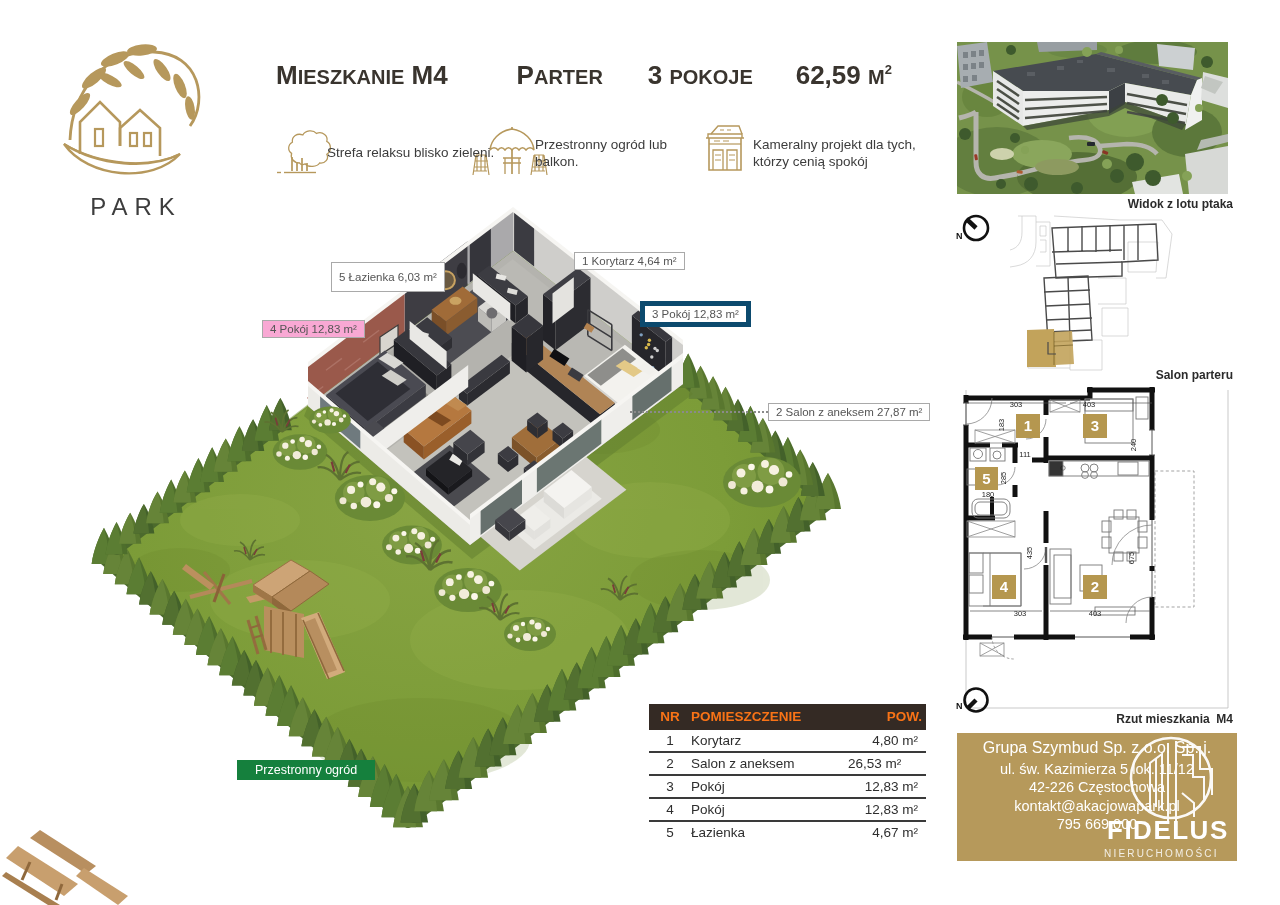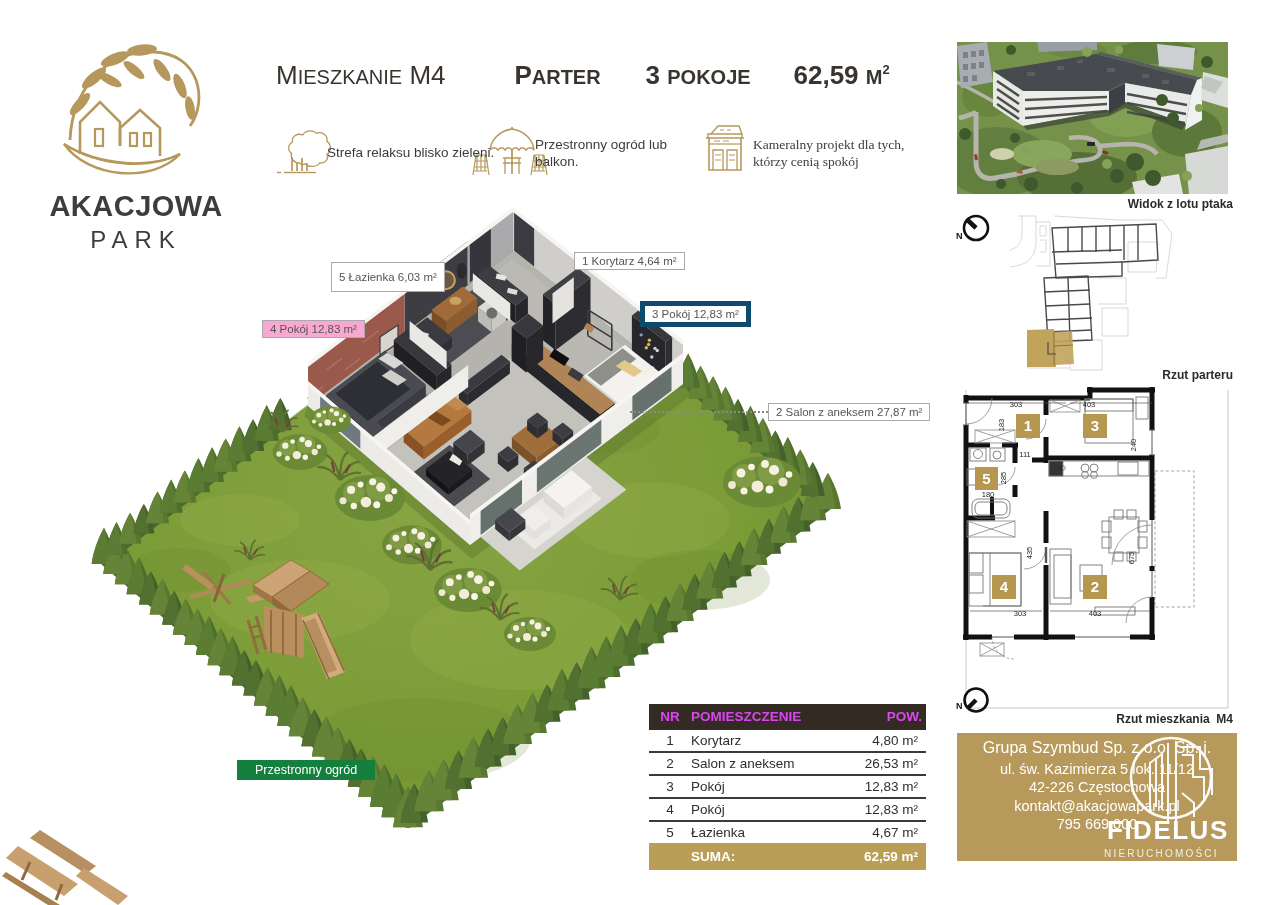--- a/index.html
+++ b/index.html
@@ -434,26 +434,25 @@
   <path d="M62,116 L62,98 L82,80 L102,98 L102,126"></path>
   <rect x="72" y="103" width="7" height="13" stroke-width="2.2"></rect>
   <rect x="86" y="103" width="7" height="13" stroke-width="2.2"></rect>
 
   <path d="M6,114 C30,148 94,154 122,124 C92,140 40,136 6,114 Z" stroke-width="2.4"></path>
   <path d="M6,114 C44,136 92,138 122,124" stroke-width="1.5"></path>
 </g>
 </svg>
 
 <div class="abs" style="left:0px;top:190px;width:272px;text-align:center;color:#3d3d3d;">
-  <div style="font-size:29px;font-weight:bold;letter-spacing:0.5px;">AKACJOWA</div>
   <div style="font-size:24px;letter-spacing:7px;margin-top:3px;">PARK</div>
 </div>
 
 <div class="abs" style="left:276px;top:60px;width:660px;color:#39342e;white-space:nowrap;">
-  <span style="font-size:26px;font-weight:normal;margin-top:42px;">M<span style="font-size:20px;">IESZKANIE</span> M4</span>
+  <span style="font-size:26px;font-weight:bold;margin-top:42px;">M<span style="font-size:20px;">IESZKANIE</span> M4</span>
   <span style="display:inline-block;width:60px;"></span>
   <span style="font-size:26px;font-weight:bold;">P<span style="font-size:20px;">ARTER</span></span>
   <span style="display:inline-block;width:36px;"></span>
   <span style="font-size:26px;font-weight:bold;">3 <span style="font-size:20px;">POKOJE</span></span>
   <span style="display:inline-block;width:34px;"></span>
   <span style="font-size:26px;font-weight:bold;">62,59 <span style="font-size:20px;">M</span><sup style="font-size:13px;">2</sup></span>
 </div>
 
 <svg id="icons" class="abs" style="left:256px;top:115px" width="520" height="70" viewBox="0 0 520 70">
 <g fill="none" stroke="#b6985c" stroke-width="1.6">
@@ -485,71 +484,66 @@
     <path d="M9,31 L15,31 M23,31 L29,31 M9,36 L15,36 M23,36 L29,36" stroke-width="1"></path>
     <path d="M14,6 L18,6 M21,6 L25,6" stroke-width="1.1"></path>
   </g>
 </g>
 </svg>
 
 <div class="abs" style="left:327px;top:145px;font-size:13.5px;color:#3c3c3c;">Strefa relaksu blisko zieleni.</div>
 
 <div class="abs" style="left:535px;top:136px;font-size:13.5px;color:#3c3c3c;line-height:17px;">Przestronny ogród lub<br>balkon.</div>
 
-<div class="abs" style="left:753px;top:136px;font-size:13.5px;color:#3c3c3c;line-height:17px;font-family:Liberation Serif, serif;">Kameralny projekt dla tych,<br>którzy cenią spokój</div>
+<div class="abs" style="left:753px;top:136px;font-size:13.5px;color:#3c3c3c;line-height:17px;">Kameralny projekt dla tych,<br>którzy cenią spokój</div>
 
 <div class="abs" style="left:331px;top:262px;border:1px solid #a9a9a9;background:#fff;padding:8px 7px;font-size:11.5px;color:#555;">5 Łazienka 6,03 m²</div>
 <div class="abs" style="left:574px;top:252px;border:1px solid #a9a9a9;background:#fff;padding:2px 7px;font-size:11.5px;color:#555;">1 Korytarz 4,64 m²</div>
 <div class="abs" style="left:640px;top:301px;border:5px solid #0c4a6e;background:#fff;padding:2px 7px;font-size:11.5px;color:#555;">3 Pokój 12,83 m²</div>
 <div class="abs" style="left:262px;top:320px;border:1px solid #a9a9a9;background:#f9a8d4;padding:2px 7px;font-size:11.5px;color:#555;">4 Pokój 12,83 m²</div>
 <div class="abs" style="left:768px;top:403px;border:1px solid #a9a9a9;background:#fff;padding:2px 7px;font-size:11.5px;color:#555;">2 Salon z aneksem 27,87 m²</div>
 
 <div class="abs" style="left:630px;top:411px;width:138px;border-top:2px dotted #8a8a8a;"></div>
 
 <div class="abs" style="left:237px;top:760px;background:#15803d;color:#fff;font-size:12.5px;font-weight:normal;padding:3px 18px;">Przestronny ogród</div>
 
 <div class="abs" style="left:649px;top:704px;width:277px;font-size:13.5px;color:#2e2e2e;">
 
-  <div style="background:#342a24;color:#d946ef;font-weight:bold;height:26px;line-height:26px;display:flex;">
+  <div style="background:#342a24;color:#f97316;font-weight:bold;height:26px;line-height:26px;display:flex;">
     <div style="width:42px;text-align:center;">NR</div>
       <div style="flex:1;">POMIESZCZENIE</div>
       <div style="width:52px;text-align:right;padding-right:4px;">POW.</div>
   </div>
 
   <div style="height:21px;line-height:21px;display:flex;border-bottom:2px solid #3a3a3a;">
       <div style="width:42px;text-align:center;">1</div>
       <div style="flex:1;">Korytarz</div>
       <div style="width:70px;text-align:right;padding-right:8px;">4,80 m²</div>
     </div>
   <div style="height:21px;line-height:21px;display:flex;border-bottom:2px solid #3a3a3a;">
       <div style="width:42px;text-align:center;">2</div>
       <div style="flex:1;">Salon z aneksem</div>
-      <div style="width:70px;text-align:right;padding-right:8px;">26,53 m²</div>
+      <div style="width:70px;text-align:left;padding-right:8px;">26,53 m²</div>
     </div>
   <div style="height:21px;line-height:21px;display:flex;border-bottom:2px solid #3a3a3a;">
       <div style="width:42px;text-align:center;">3</div>
       <div style="flex:1;">Pokój</div>
       <div style="width:70px;text-align:right;padding-right:8px;">12,83 m²</div>
     </div>
   <div style="height:21px;line-height:21px;display:flex;border-bottom:2px solid #3a3a3a;">
       <div style="width:42px;text-align:center;">4</div>
       <div style="flex:1;">Pokój</div>
       <div style="width:70px;text-align:right;padding-right:8px;">12,83 m²</div>
     </div>
   <div style="height:21px;line-height:21px;display:flex;">
       <div style="width:42px;text-align:center;">5</div>
       <div style="flex:1;">Łazienka</div>
       <div style="width:70px;text-align:right;padding-right:8px;">4,67 m²</div>
     </div>
 
-  <div style="background:#bb9e55;color:#fff;font-weight:bold;height:27px;line-height:27px;display:flex;">
-      <div style="width:42px;"></div>
-      <div style="flex:1;">SUMA:</div>
-      <div style="width:70px;text-align:right;padding-right:8px;">62,59 m²</div>
-    </div>
 </div>
 
 <svg id="aerial" class="abs" style="left:957px;top:42px" width="271" height="152" viewBox="0 0 271 152">
 
 <rect x="0" y="0" width="271" height="152" fill="#76924a"></rect>
 <g>
   <ellipse cx="40" cy="120" rx="55" ry="35" fill="#637f3f"></ellipse>
   <ellipse cx="120" cy="135" rx="60" ry="25" fill="#556f36"></ellipse>
   <ellipse cx="85" cy="112" rx="30" ry="14" fill="#8aa65c"></ellipse>
   <ellipse cx="170" cy="70" rx="40" ry="25" fill="#82a053"></ellipse>
@@ -698,21 +692,21 @@
 <polygon points="17,118 44,117 46,155 17,155" fill="#c2a35b"></polygon>
 <polygon points="44,120 62,119 64,152 45,153" fill="#c2a35b" opacity="0.9"></polygon>
 <g fill="none" stroke="#55430f" stroke-width="0.9" opacity="0.6">
   <path d="M44,120 L44,153 M44,134 L63,133"></path>
 </g>
 <g fill="none" stroke="#4a4a4a" stroke-width="1.2">
   <path d="M38,130 L38,142 L46,142"></path>
 </g>
 </svg>
 
-<div class="abs cap" style="left:1033px;top:368px;width:200px;text-align:right;">Rzut parteru</div>
+<div class="abs cap" style="left:1033px;top:368px;width:200px;text-align:right;">Salon parteru</div>
 
 <svg id="plan2d" class="abs" style="left:950px;top:385px" width="290" height="330" viewBox="0 0 290 330">
 
 <polyline points="16,5 16,323 278,323" fill="none" stroke="#bbbbbb" stroke-width="0.8"></polyline>
 <polyline points="278,323 278,5" fill="none" stroke="#bbbbbb" stroke-width="0.8"></polyline>
 
 <g fill="none" stroke="#999999" stroke-dasharray="3,2.4" stroke-width="0.9">
   <rect x="205" y="86" width="39" height="136"></rect>
 </g>
 

